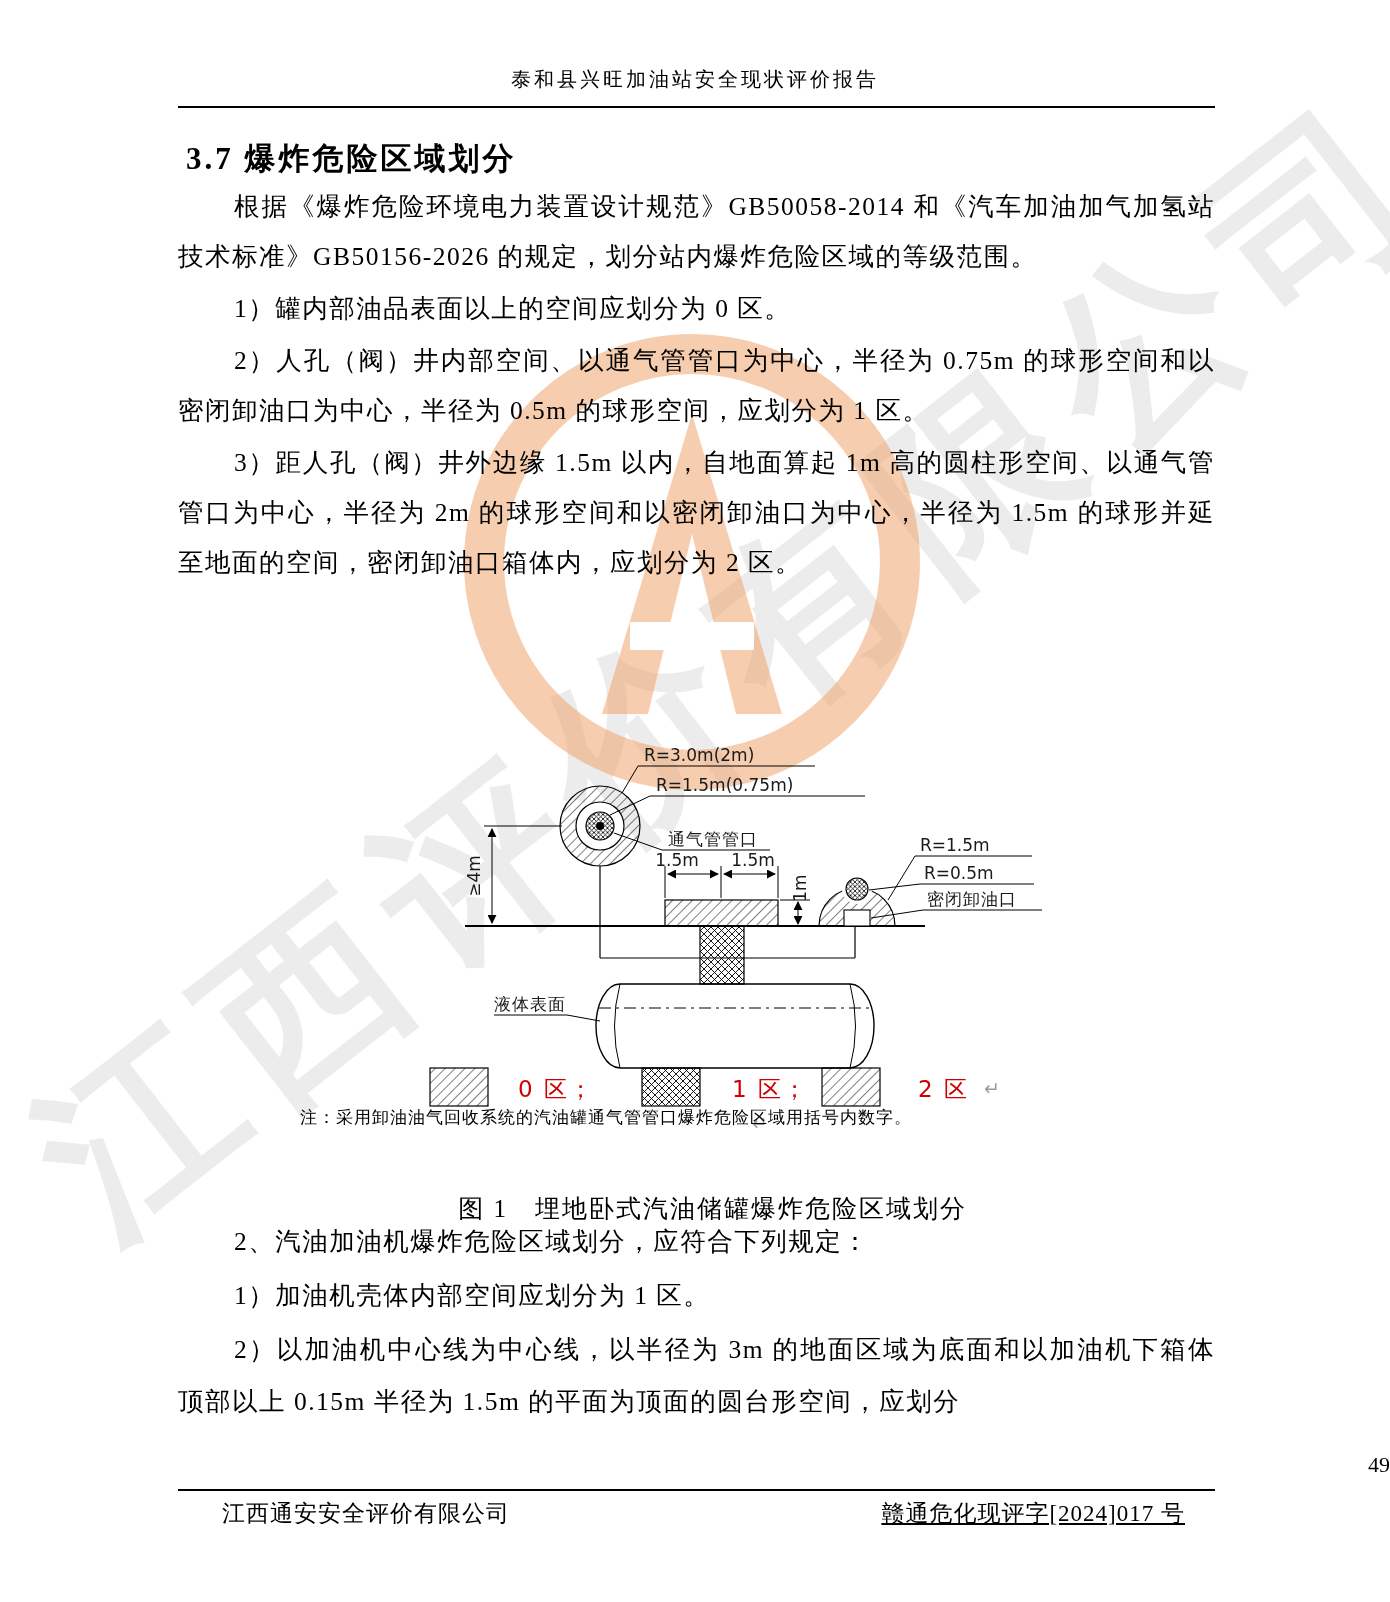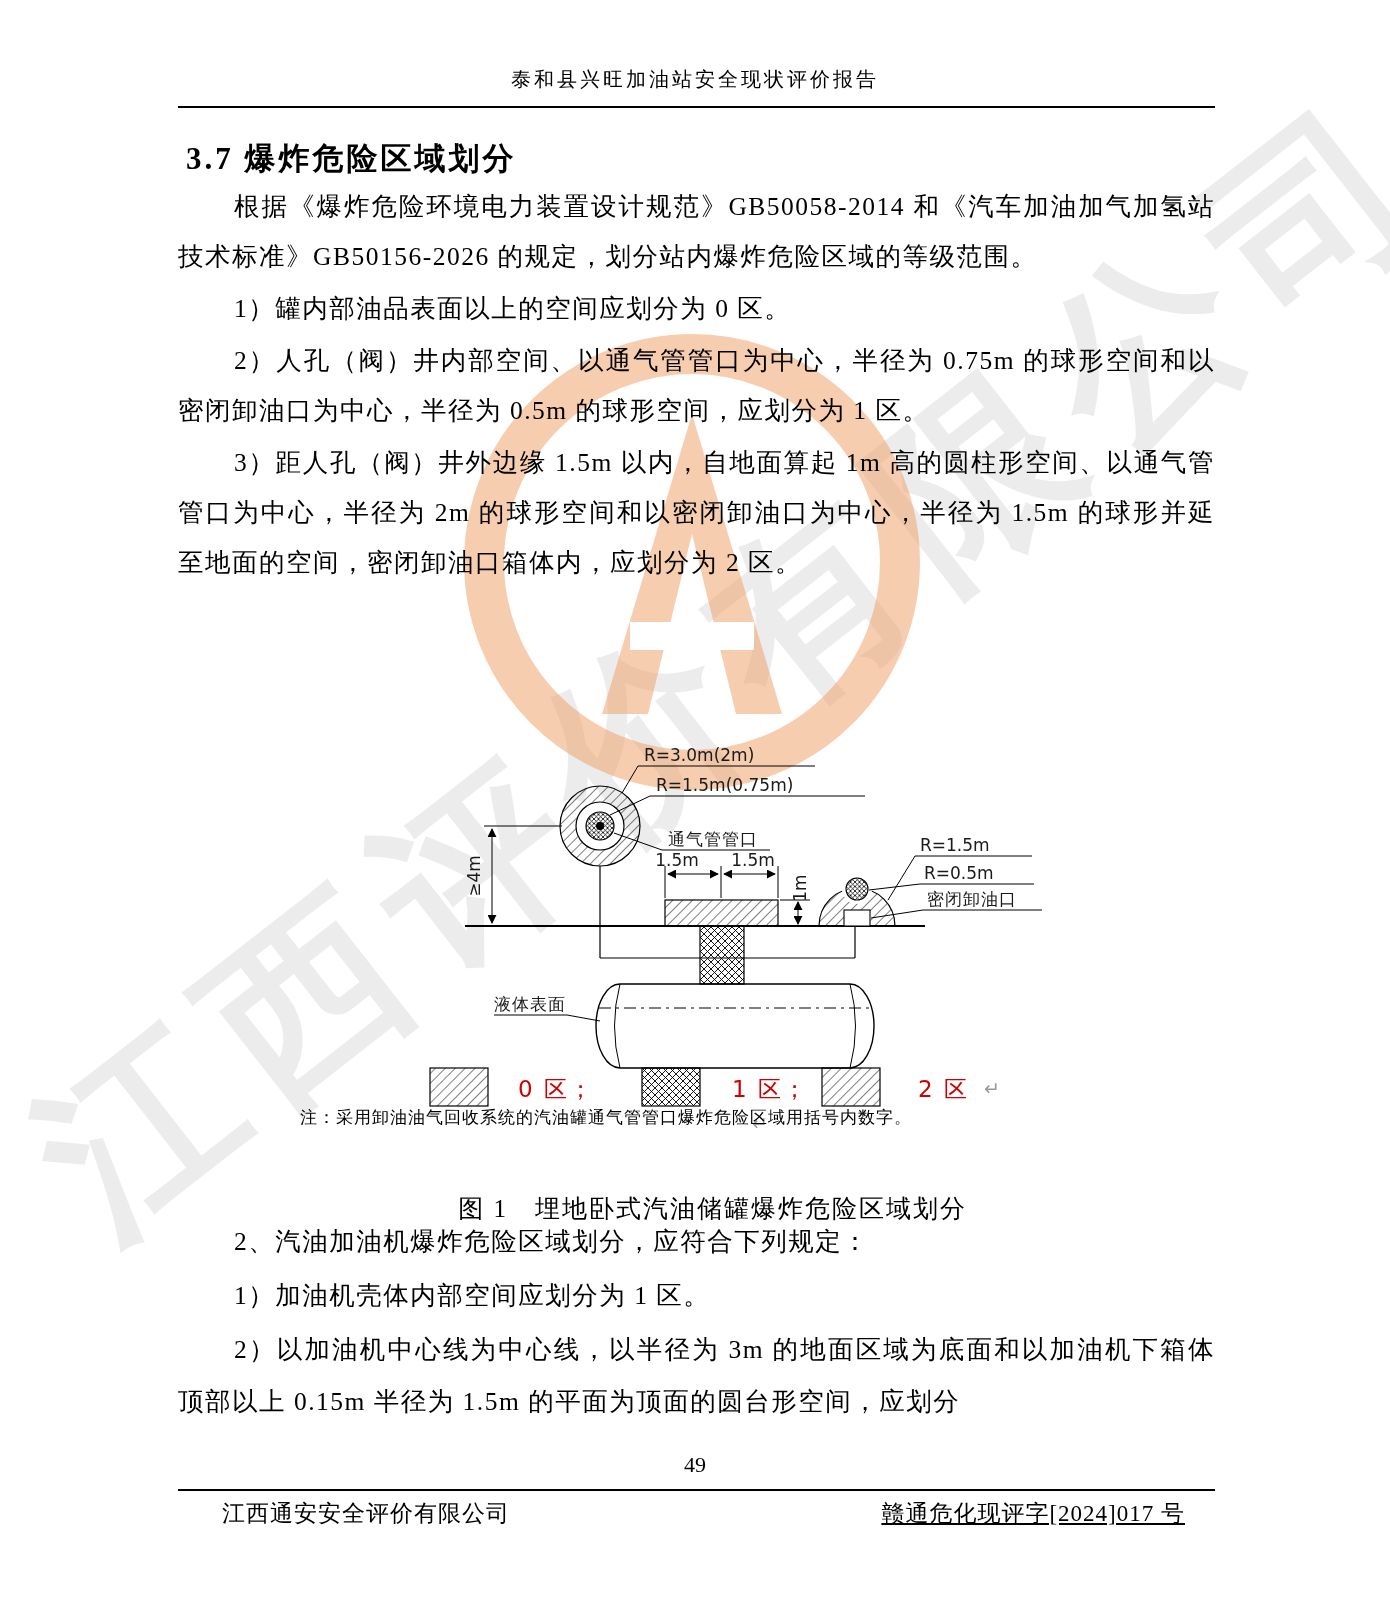--- a/index.html
+++ b/index.html
@@ -36,21 +36,21 @@
     position:absolute; top:66px; left:0; width:100%;
     text-align:center; font-size:20px; letter-spacing:3px;
     z-index:2;
   }
   .hdr-rule{
     position:absolute; top:106px; left:178px; width:1037px;
     border-top:2.5px solid #000; z-index:2;
   }
   .pagenum{
     position:absolute; top:1452px; left:0; width:100%;
-    text-align:center; font-size:22px; z-index:2;
+    text-align:right; font-size:22px; z-index:2;
   }
   .ftr-rule{
     position:absolute; top:1489px; left:178px; width:1037px;
     border-top:2.5px solid #000; z-index:2;
   }
   .ftr-row{
     position:absolute; top:1498px; left:178px; width:1037px;
     display:flex; justify-content:space-between;
     font-size:23px; letter-spacing:1px;
     padding:0; box-sizing:border-box; z-index:2;

